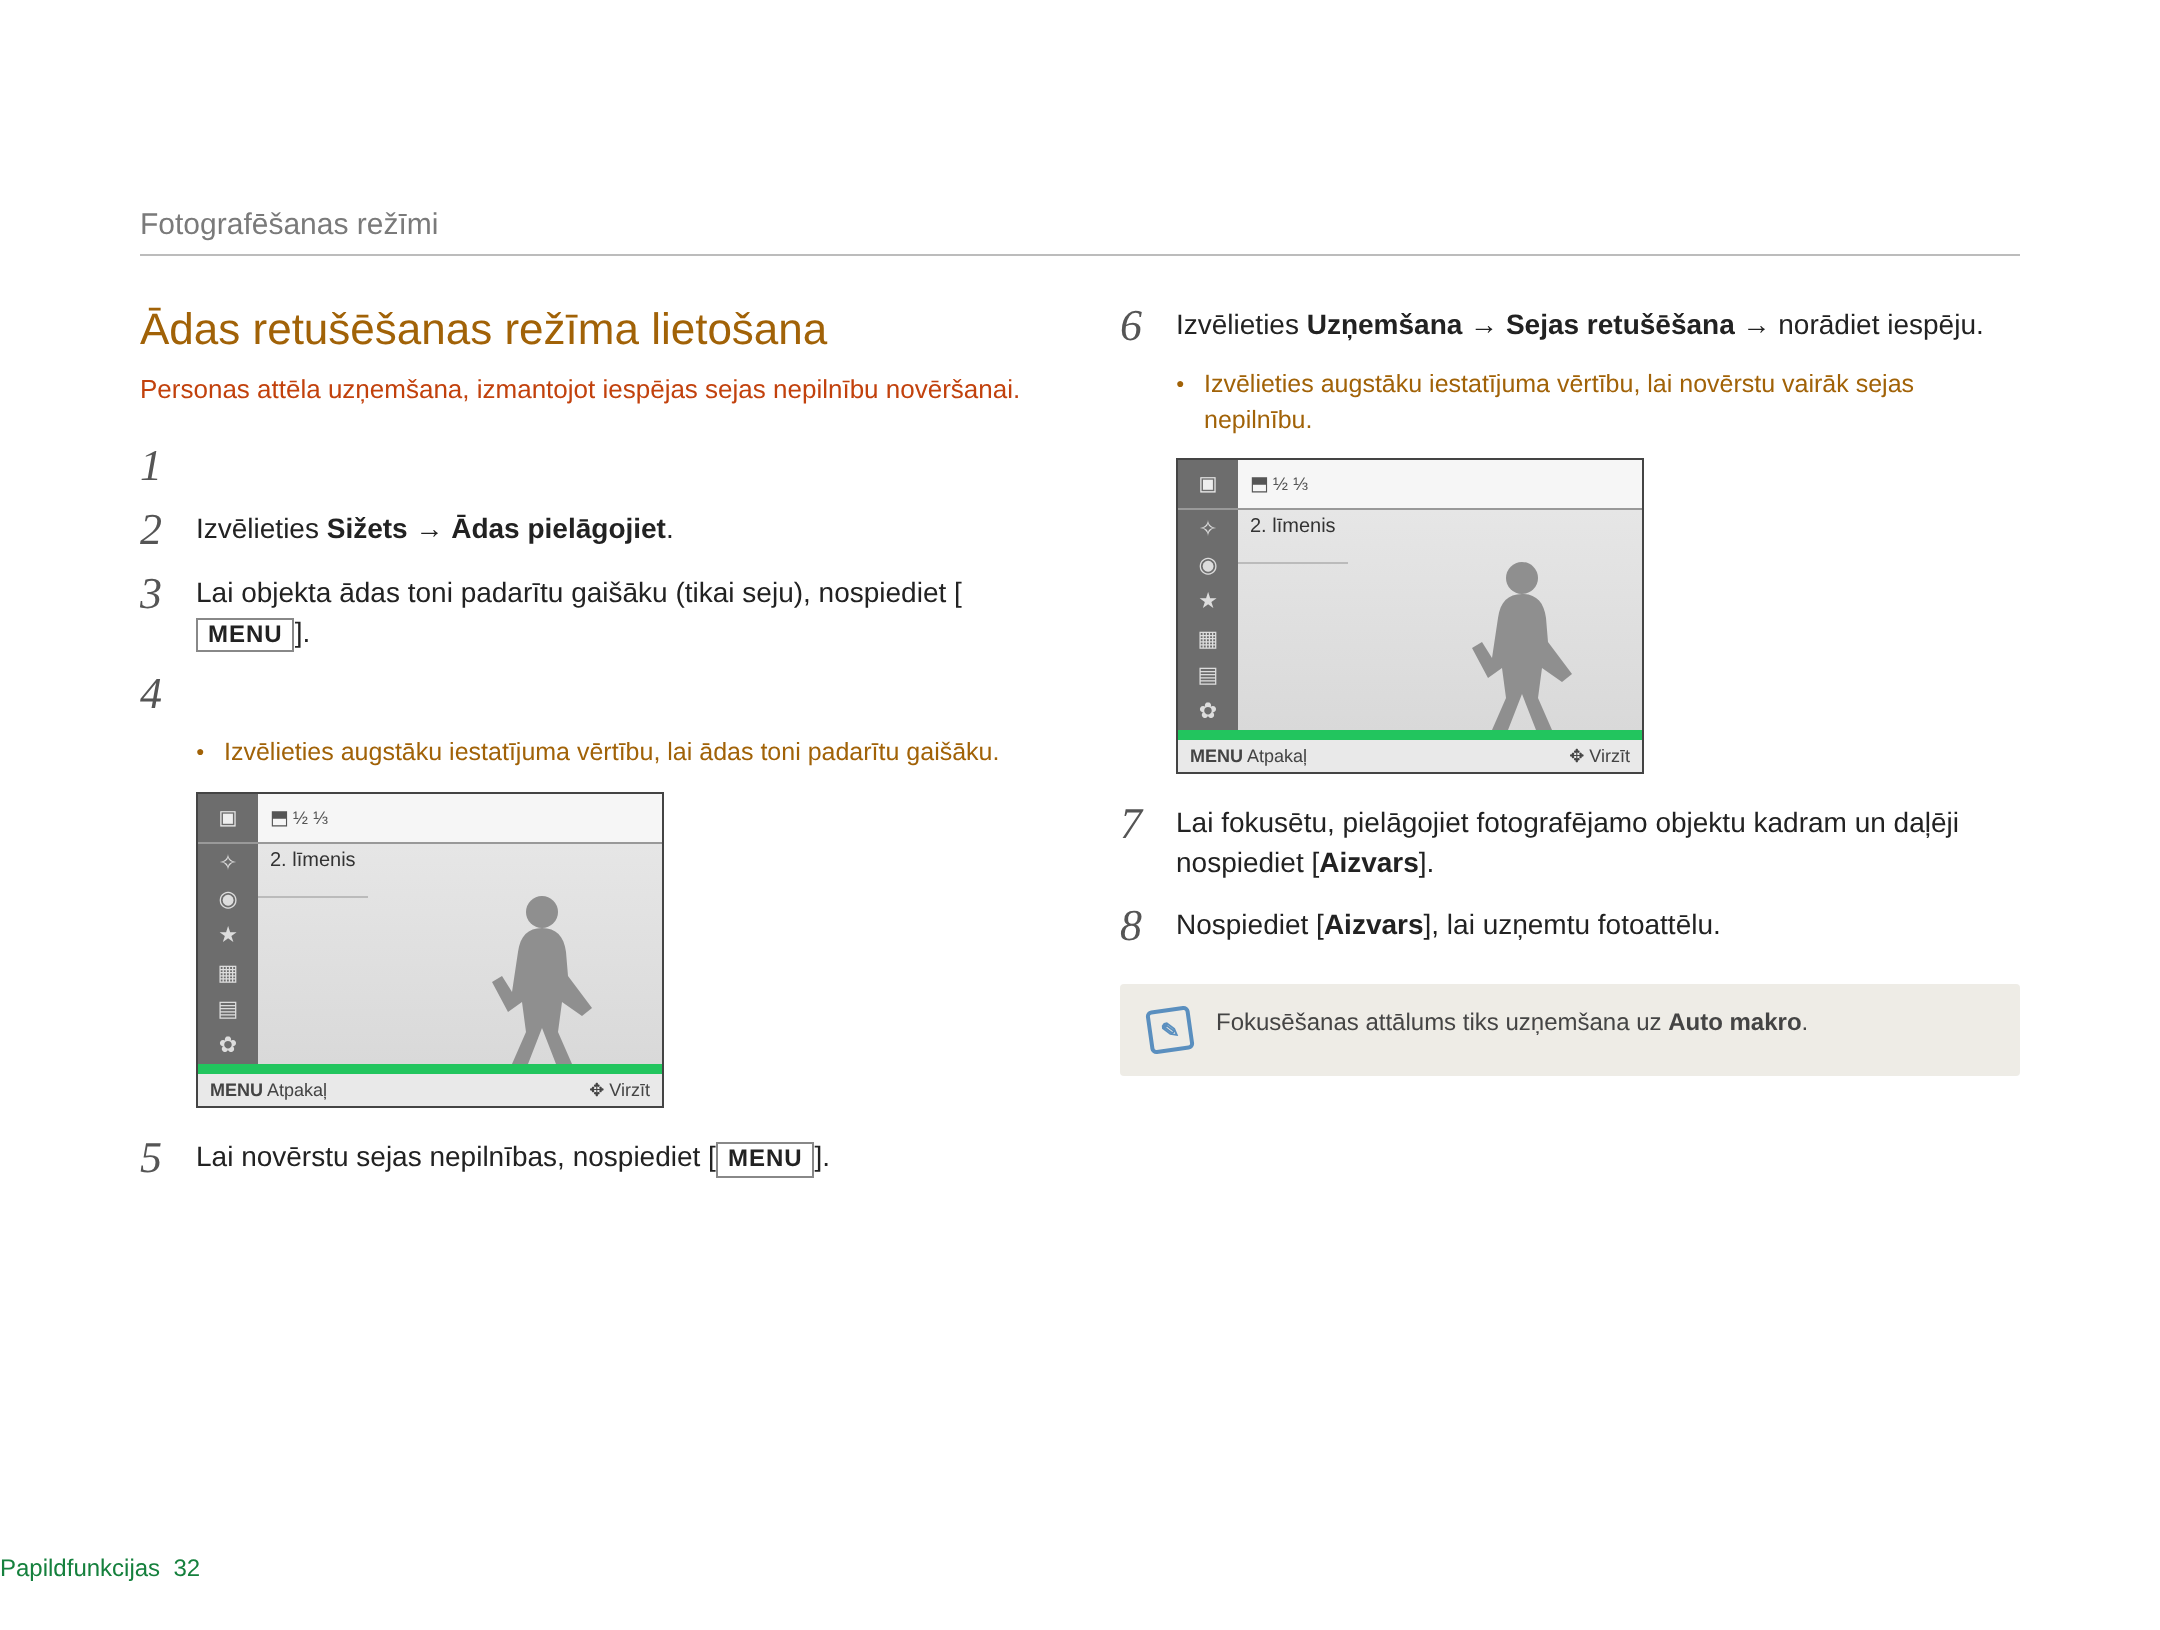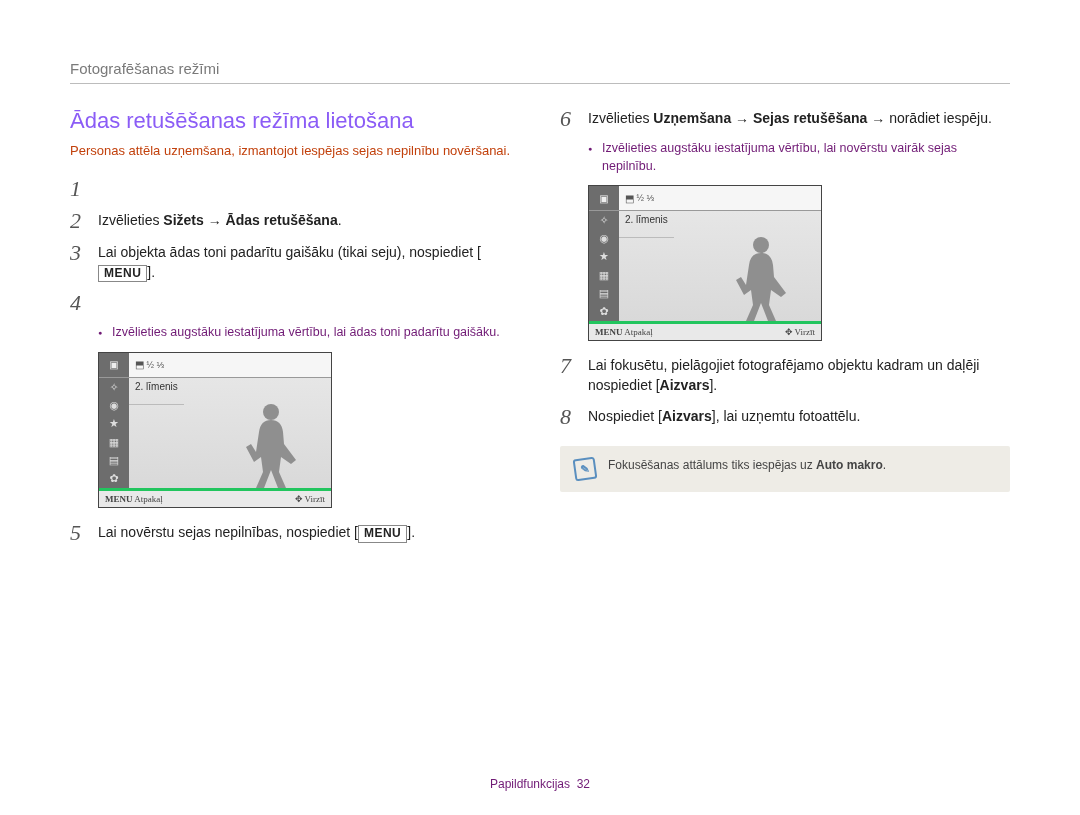--- a/index.html
+++ b/index.html
@@ -7,38 +7,39 @@
     padding: 0;
     font-family: Arial, Helvetica, sans-serif;
     background: #fff;
     width: 1080px;
     height: 815px;
     position: relative;
     color: #333;
   }
   .page {
     padding: 60px 70px 0 70px;
+    margin-top: 44px;
   }
   .header {
     font-size: 15px;
     color: #7a7a7a;
     border-bottom: 1px solid #bcbcbc;
     padding-bottom: 6px;
     margin-bottom: 24px;
   }
   .columns {
     display: flex;
     gap: 40px;
   }
   .col {
     flex: 1;
     min-width: 0;
   }
   .section-title {
-    color: #8b5cf6;
+    color: #a16207;
     font-size: 22px;
     font-weight: 400;
     margin: 0 0 8px 0;
   }
   .intro {
     font-size: 13px;
     color: #c2410c;
     line-height: 1.35;
     margin-bottom: 18px;
   }
@@ -67,21 +68,21 @@
     border: 1px solid #888;
     padding: 0 5px;
     font-size: 12px;
     font-weight: bold;
     letter-spacing: 0.5px;
     line-height: 1.3;
     vertical-align: baseline;
   }
   .sub-bullet {
     font-size: 12.5px;
-    color: #701a75;
+    color: #a16207;
     margin: 4px 0 10px 28px;
     padding-left: 14px;
     position: relative;
     line-height: 1.4;
   }
   .sub-bullet::before {
     content: "●";
     position: absolute;
     left: 0;
     font-size: 7px;
@@ -153,23 +154,22 @@
     position: absolute;
     bottom: 0;
     right: 25px;
   }
   .cs-bottom {
     display: flex;
     justify-content: space-between;
     padding: 3px 6px;
     font-size: 9px;
     background: #e9e9e9;
-    border-top: 3px solid #22c55e;
+    border-top: 5px solid #22c55e;
     color: #444;
-    font-family: Liberation Serif, serif;
   }
   .note-box {
     background: #eeece6;
     border-radius: 2px;
     padding: 12px 14px;
     display: flex;
     align-items: flex-start;
     gap: 12px;
     margin-top: 18px;
   }
@@ -188,23 +188,22 @@
     transform: rotate(-8deg);
   }
   .note-text {
     font-size: 12px;
     color: #444;
   }
   .footer {
     position: absolute;
     bottom: 24px;
     width: 100%;
-    text-align: center;
     font-size: 12px;
-    color: #701a75;
+    color: #15803d;
   }
   .mini{font-size:9px;}
 </style>
 </head>
 <body>
 
 <div class="page">
   <div class="header">Fotografēšanas režīmi</div>
 
   <div class="columns">
@@ -213,21 +212,21 @@
       <h2 class="section-title">Ādas retušēšanas režīma lietošana</h2>
       <div class="intro">Personas attēla uzņemšana, izmantojot iespējas sejas nepilnību novēršanai.</div>
 
       <div class="step">
         <div class="step-num">1</div>
       </div>
 
       <div class="step">
         <div class="step-num">2</div>
         <div class="step-body">
-          <span>Izvēlieties </span><b>Sižets</b><span> → </span><b>Ādas retušēšana</b><span>.</span>
+          <span>Izvēlieties </span><b>Sižets</b><span> → </span><b>Ādas pielāgojiet</b><span>.</span>
         </div>
       </div>
 
       <div class="step">
         <div class="step-num">3</div>
         <div class="step-body">
           <span>Lai objekta ādas toni padarītu gaišāku (tikai seju), nospiediet [</span><span class="btn-box">MENU</span><span>].</span>
         </div>
       </div>
 
@@ -341,21 +340,21 @@
       <div class="step">
         <div class="step-num">8</div>
         <div class="step-body">
           <span>Nospiediet [</span><b>Aizvars</b><span>], lai uzņemtu fotoattēlu.</span>
         </div>
       </div>
 
       <div class="note-box">
         <div class="note-icon">✎</div>
         <div class="note-text">
-          <span>Fokusēšanas attālums tiks iespējas uz </span><b>Auto makro</b><span>.</span>
+          <span>Fokusēšanas attālums tiks uzņemšana uz </span><b>Auto makro</b><span>.</span>
         </div>
       </div>
     </div>
   </div>
 </div>
 
 <div class="footer">
   <span>Papildfunkcijas</span>&nbsp;&nbsp;<span>32</span>
 </div>
 

